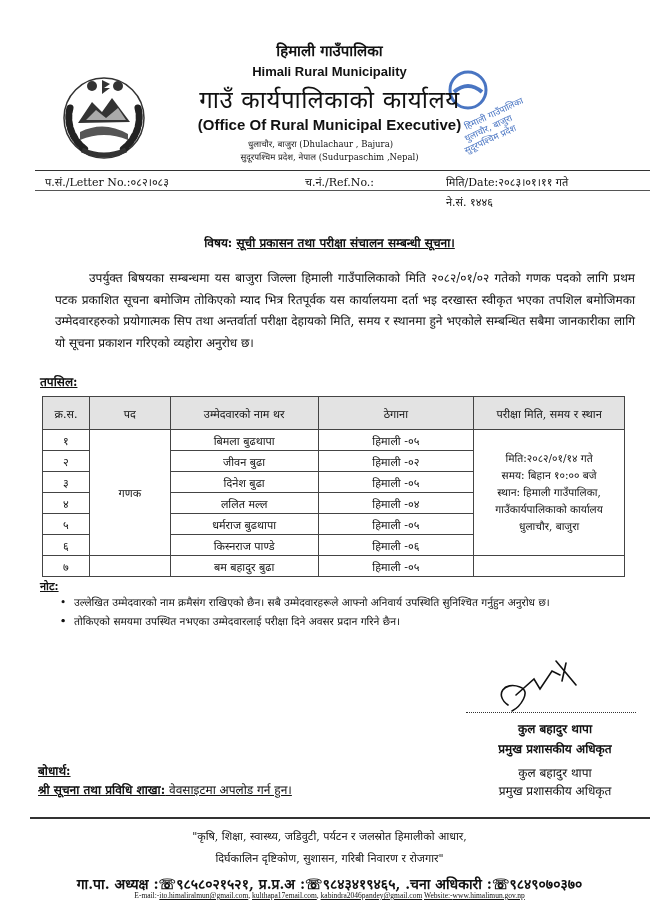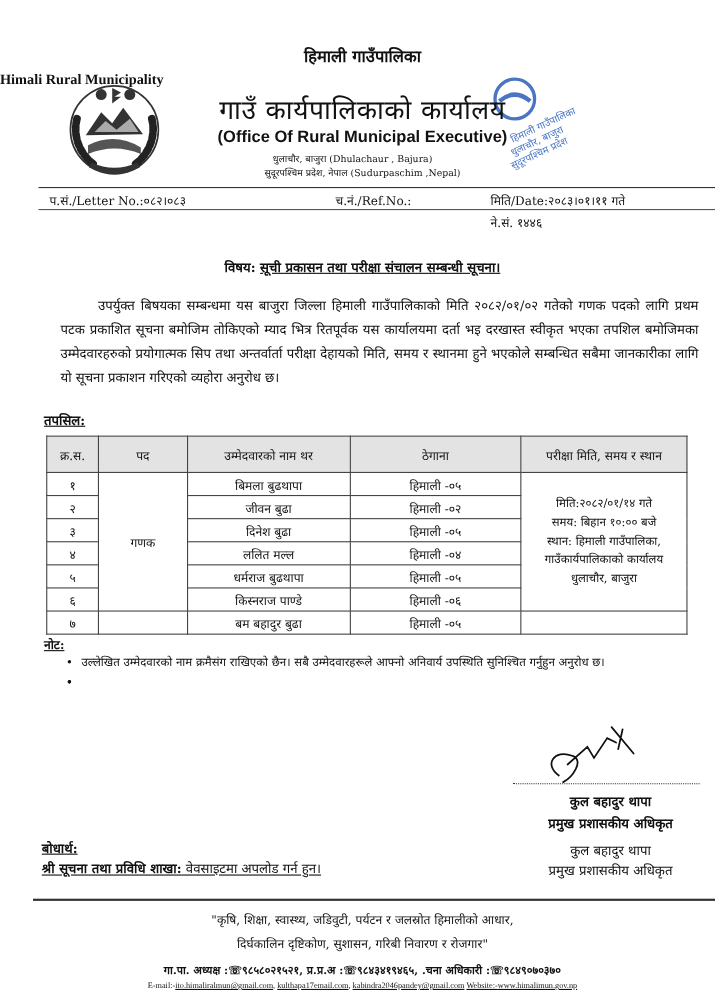--- a/index.html
+++ b/index.html
@@ -2,21 +2,21 @@
 <html><head>
   <meta charset="utf-8">
   <style>
     html, body { margin: 0; padding: 0; background: #ffffff; }
     body {
       width: 659px; height: 910px; position: relative; overflow: hidden;
       font-family: "DejaVu Serif", serif; color: #111;
     }
     .abs { position: absolute; }
     .header-line1 { left: 0; width: 659px; top: 40px; font-size: 15px; font-weight: bold; text-align: center; }
-    .header-line2 { left: 0; width: 659px; top: 64px; font-size: 13px; font-weight: bold; text-align: left; font-family: Liberation Serif, serif; }
+    .header-line2 { left: 0; width: 659px; top: 64px; font-size: 13px; font-weight: bold; text-align: center; font-family: Liberation Sans, sans-serif; }
     .header-line3 { left: 0; width: 659px; top: 82px; font-size: 24px; text-align: center; letter-spacing: 0.5px; }
     .header-line4 { left: 0; width: 659px; top: 116px; font-size: 15px; font-weight: bold; text-align: center; font-family: "Liberation Sans", sans-serif; }
     .header-line5 { left: 0; width: 641px; top: 138px; font-size: 8.5px; text-align: center; }
     .header-line6 { left: 0; width: 659px; top: 151px; font-size: 8.5px; text-align: center; }
 
     .emblem { left: 56px; top: 68px; width: 96px; height: 96px; }
     .stamp { left: 428px; top: 62px; width: 100px; height: 100px; opacity: 0.85; }
 
     .rule { left: 35px; width: 615px; height: 0; border-top: 1.5px solid #333; }
     .rule-thin { left: 35px; width: 615px; height: 0; border-top: 1px solid #555; }
@@ -59,21 +59,21 @@
     .sig-name2 { left: 470px; top: 764px; width: 170px; font-size: 12px; text-align: center; font-family: "DejaVu Sans", sans-serif; }
     .sig-title2 { left: 470px; top: 782px; width: 170px; font-size: 12px; text-align: center; font-family: "DejaVu Sans", sans-serif; }
 
     .bodharth-title { left: 38px; top: 762px; font-size: 12px; font-weight: bold; text-decoration: underline; }
     .bodharth-line { left: 38px; top: 781px; font-size: 12px; text-decoration: underline; }
     .bodharth-line b { font-weight: bold; }
 
     .footer-rule { left: 30px; width: 620px; top: 817px; border-top: 2px solid #333; }
     .motto1 { left: 0; width: 659px; top: 828px; font-size: 11px; text-align: center; }
     .motto2 { left: 0; width: 659px; top: 850px; font-size: 11px; text-align: center; }
-    .contacts { left: 0; width: 659px; top: 874px; font-size: 10px; text-align: center; font-weight: bold; }
+    .contacts { left: 0; width: 659px; top: 874px; font-size: 14px; text-align: center; font-weight: bold; }
     .emails { left: 0; width: 659px; top: 891px; font-size: 7.5px; text-align: center; font-family: "Liberation Serif", serif; }
     .emails a { color: #111; text-decoration: underline; }
   </style>
 </head>
 <body>
 
 <div class="abs emblem">
   <svg width="96" height="96" viewBox="0 0 96 96">
     <circle cx="48" cy="50" r="40" fill="none" stroke="#333" stroke-width="1.5"></circle>
     <path d="M14 40 C10 55 16 72 30 82" stroke="#222" stroke-width="7" fill="none" stroke-linecap="round" stroke-dasharray="4 3"></path>
@@ -187,21 +187,21 @@
       <td>हिमाली -०५</td>
       <td></td>
     </tr>
   </tbody>
 </table>
 
 <div class="abs note-title">नोट:</div>
 <ul class="abs notes">
   <li><span class="bullet">•</span><span>उल्लेखित उम्मेदवारको नाम क्रमैसंग राखिएको छैन।  सबै उम्मेदवारहरूले आफ्नो अनिवार्य उपस्थिति सुनिश्चित गर्नुहुन अनुरोध छ।</span></li>
   <li><span class="bullet">•</span></li>
-  <li><span class="bullet">•</span></li>
+  <li><span class="bullet">•</span><span>तोकिएको समयमा उपस्थित नभएका उम्मेदवारलाई परीक्षा दिने अवसर प्रदान गरिने छैन।</span></li>
 </ul>
 
 <div class="abs signature">
   <svg width="110" height="60" viewBox="0 0 110 60">
     <path d="M18 50 C4 40 14 26 30 32 C42 36 30 52 22 56 M26 40 L44 24 L50 34 L62 16 L70 20 M66 6 L86 30 M76 8 L72 26" stroke="#111" stroke-width="1.6" fill="none" stroke-linecap="round"></path>
   </svg>
 </div>
 <div class="abs sig-dots"></div>
 <div class="abs sig-name1">कुल बहादुर थापा</div>
 <div class="abs sig-title1">प्रमुख प्रशासकीय अधिकृत</div>

